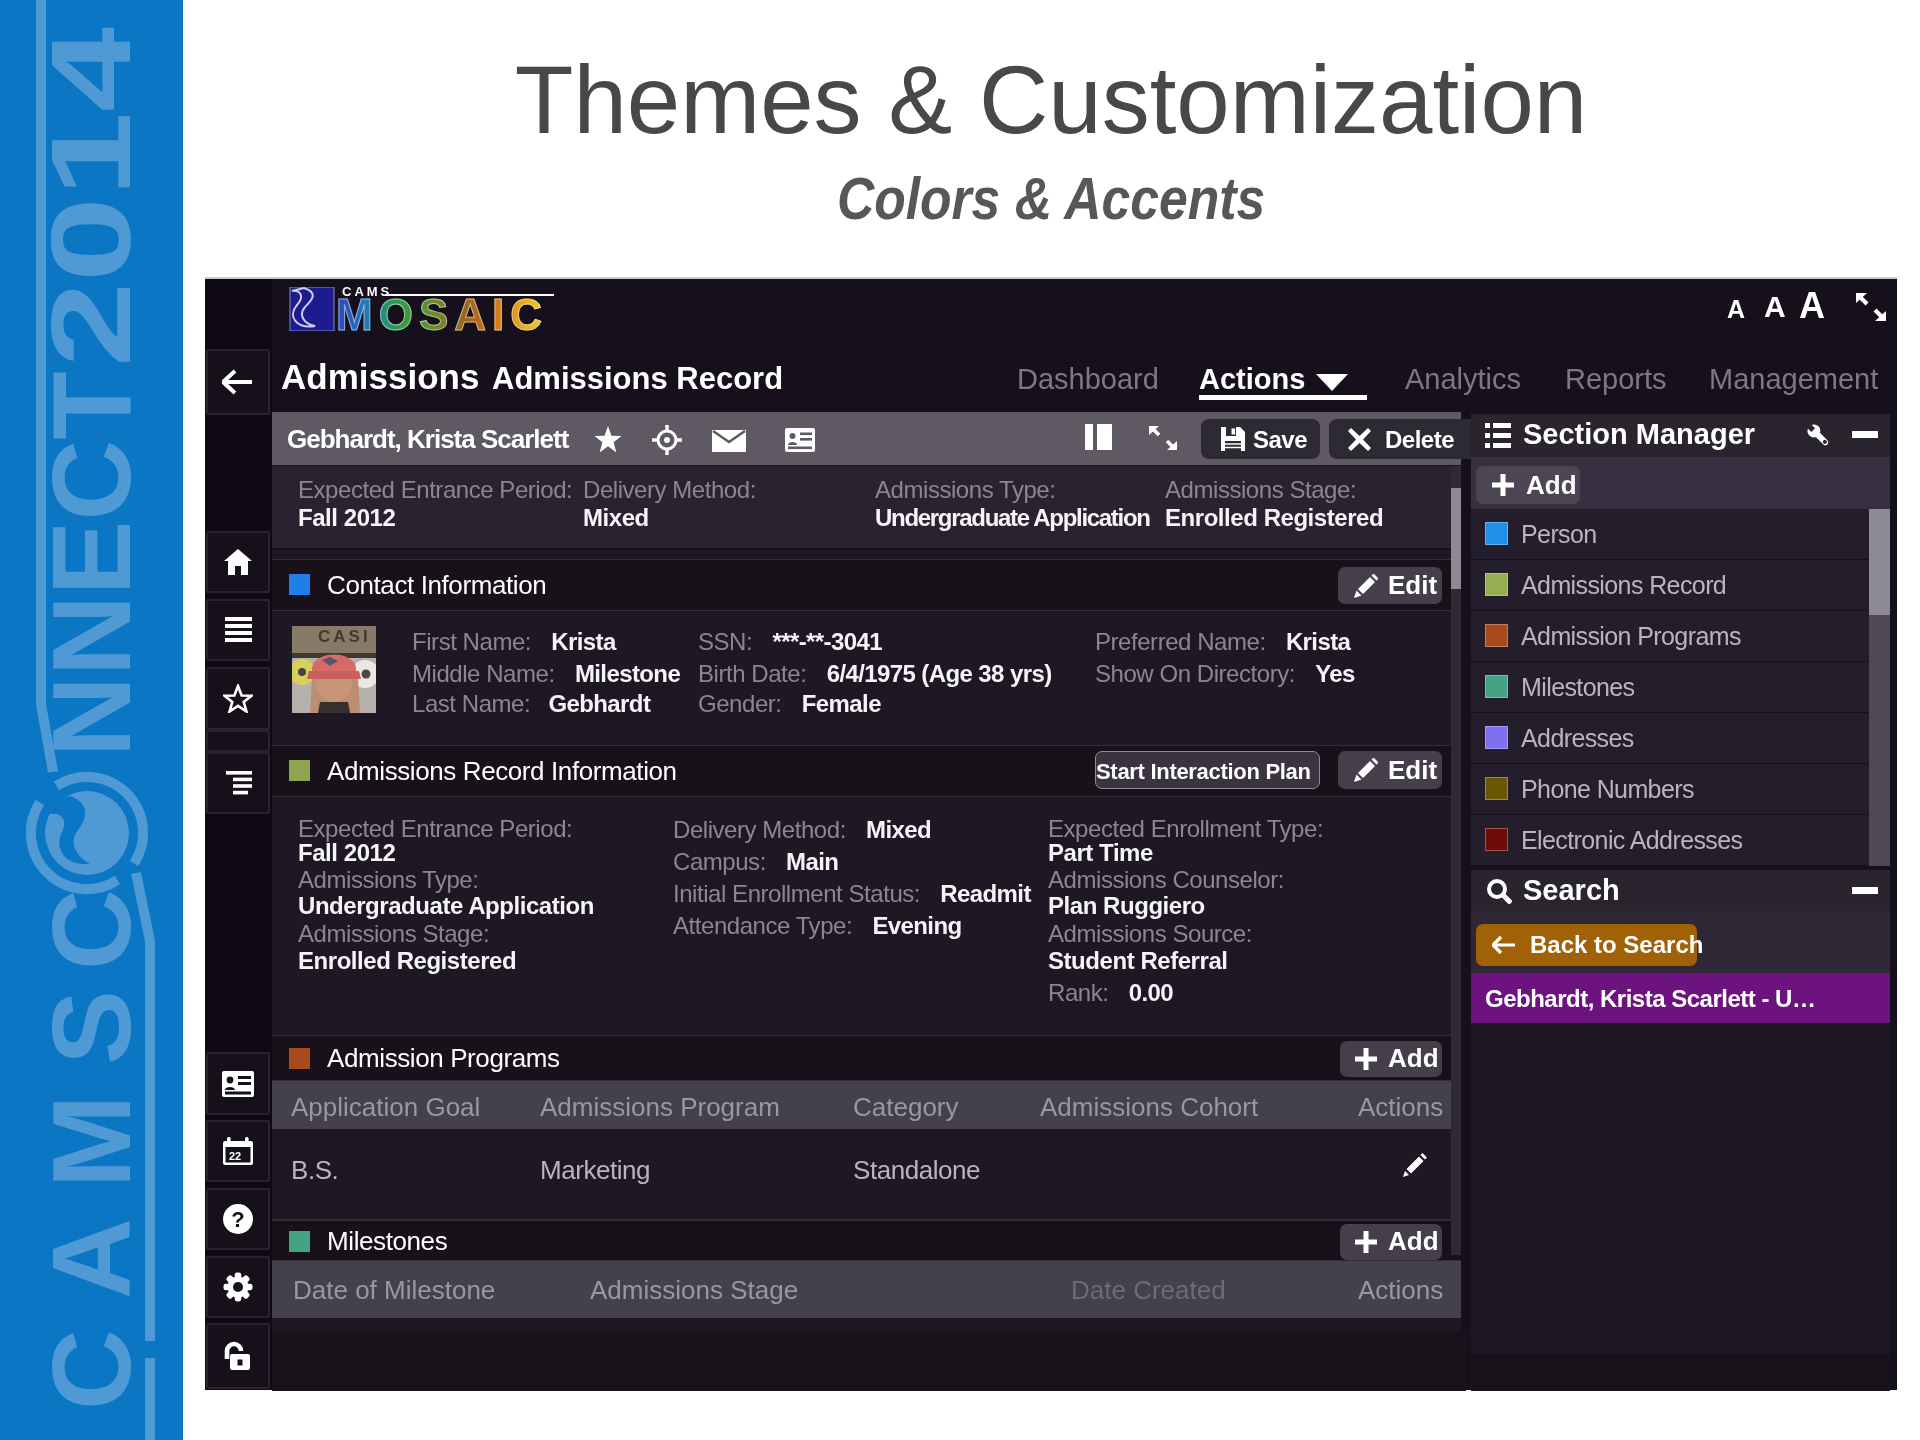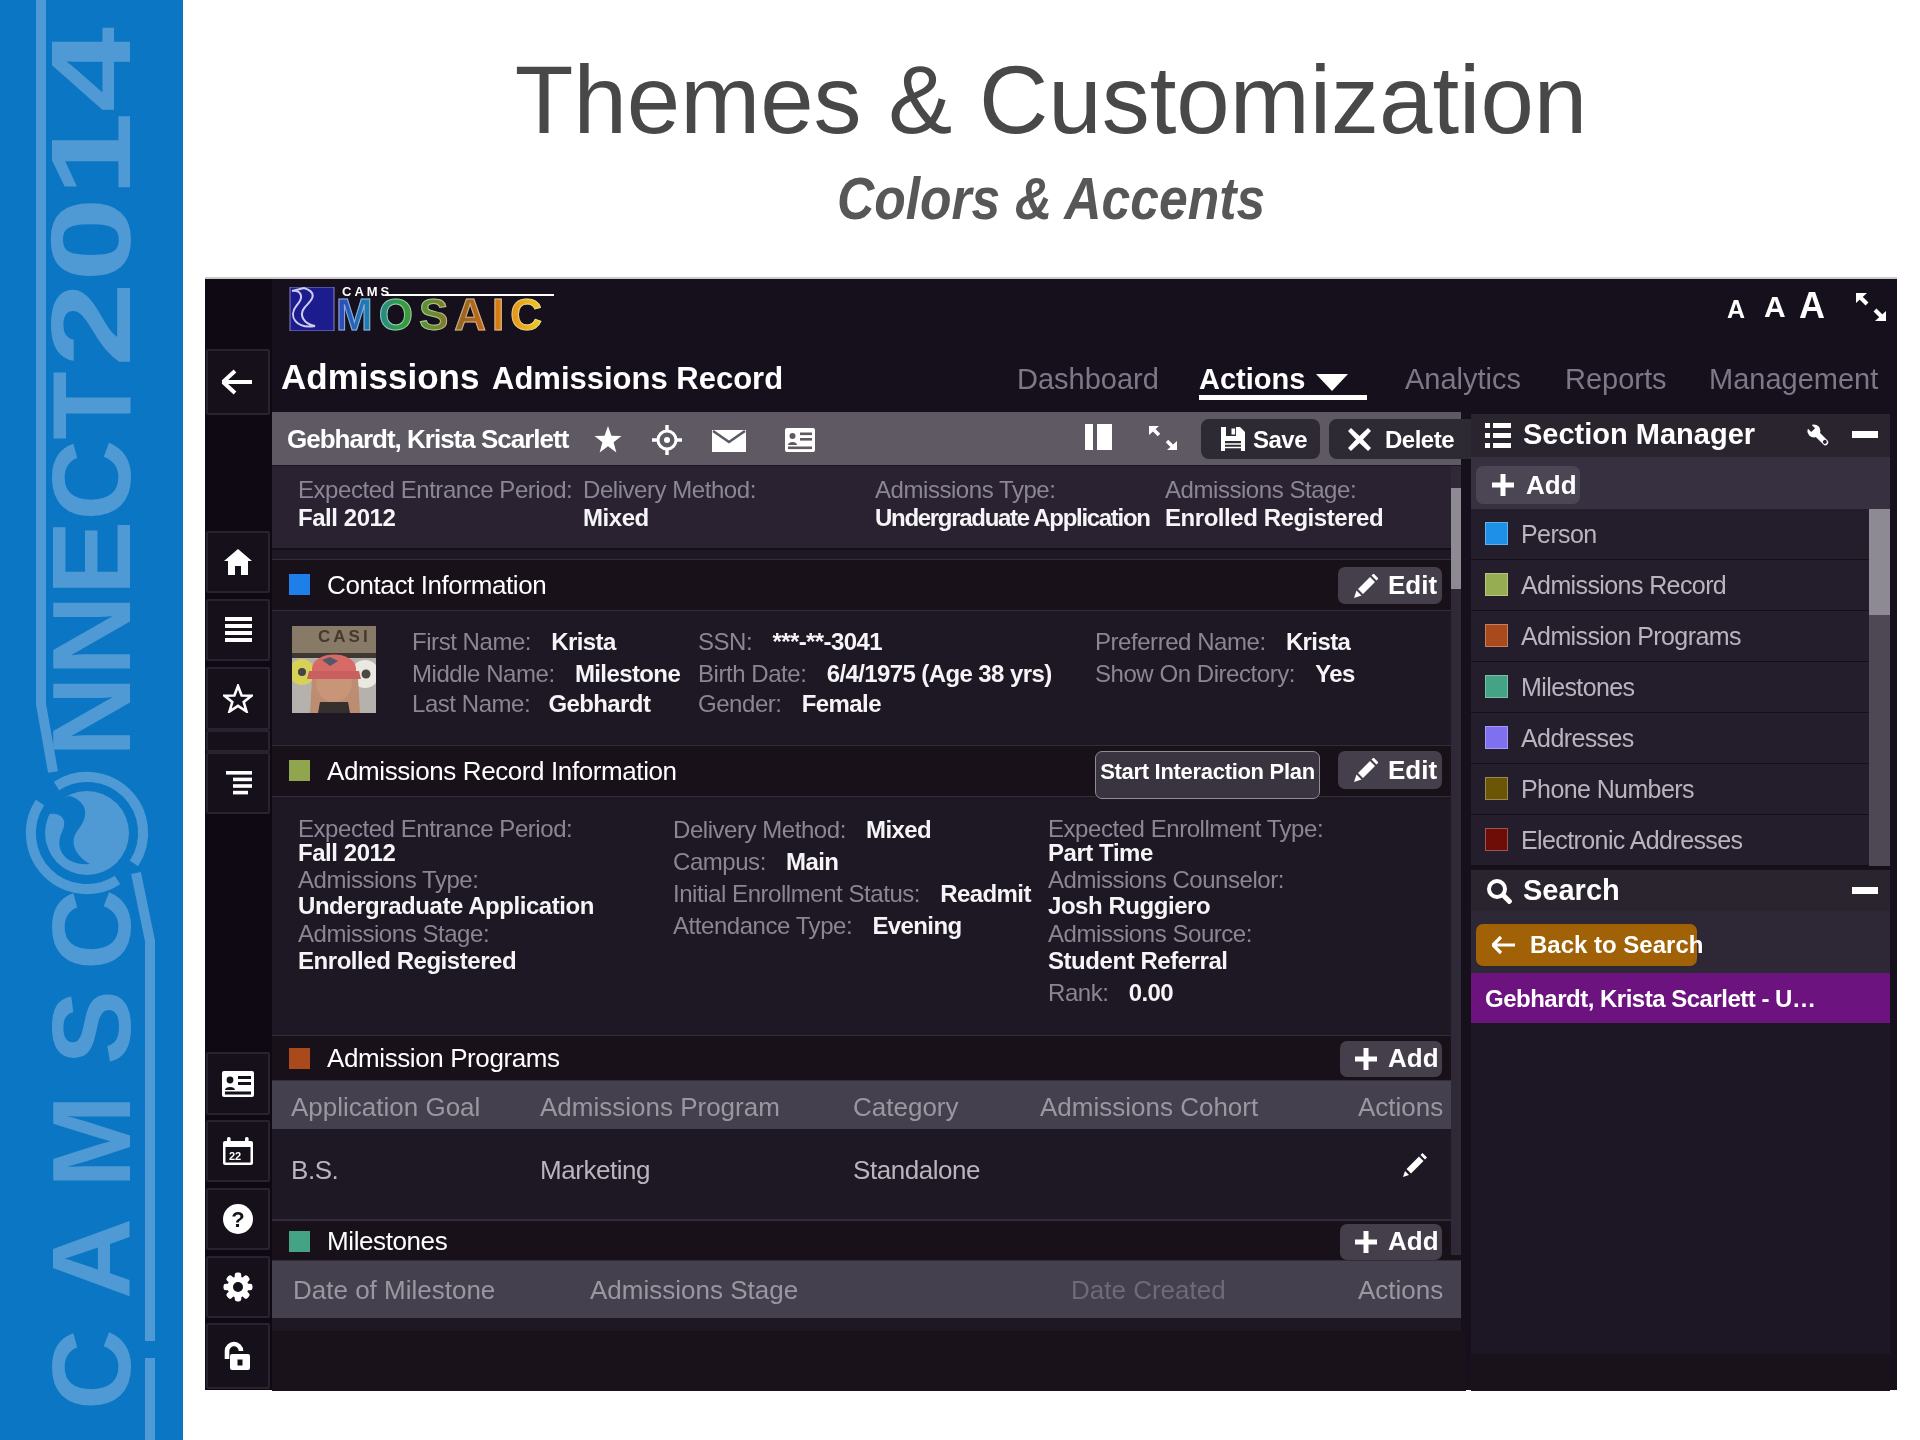--- a/index.html
+++ b/index.html
@@ -292,21 +292,21 @@
   <div class="f lbl" style="left:493px;top:349px">SSN: <span class="val" style="margin-left:14px">***-**-3041</span></div>
   <div class="f lbl" style="left:493px;top:381px">Birth Date: <span class="val" style="margin-left:14px">6/4/1975 (Age 38 yrs)</span></div>
   <div class="f lbl" style="left:493px;top:411px">Gender: <span class="val" style="margin-left:14px">Female</span></div>
   <div class="f lbl" style="left:890px;top:349px">Preferred Name: <span class="val" style="margin-left:14px">Krista</span></div>
   <div class="f lbl" style="left:890px;top:381px">Show On Directory: <span class="val" style="margin-left:14px">Yes</span></div>
 
   <div class="sechdr" style="top:466px;height:52px">
     <div class="sq" style="left:17px;top:14px;background:#8fa54e"></div>
     <div class="t" style="top:10px">Admissions Record Information</div>
   </div>
-  <div class="ebtn" style="left:890px;top:472px;width:225px;height:48px;background:#3a3441;border:1px solid #8f8b97;text-align:center;font-size:22px;letter-spacing:-0.3px;white-space:nowrap">
+  <div class="ebtn" style="left:890px;top:472px;width:225px;height:38px;background:#3a3441;border:1px solid #8f8b97;font-size:22px;letter-spacing:-0.3px;white-space:nowrap">
       <div style="margin-top:7px">Start Interaction Plan</div>
     </div>
   <div class="ebtn" style="left:1133px;top:472px;width:104px;height:38px">
     <svg class="abs" style="left:16px;top:7px" width="24" height="24" viewBox="0 0 24 24">
         <path d="M0,24 L2.5,16.5 L7.5,21.5 Z M4,15 L16,3 L21,8 L9,20 Z M17.5,1.5 L19.5,-0.5 L24.5,4.5 L22.5,6.5 Z" fill="#fff"></path>
       </svg>
     <div class="abs" style="left:50px;top:4px">Edit</div>
   </div>
   <div class="f lbl" style="left:93px;top:536px">Expected Entrance Period:</div>
   <div class="f val" style="left:93px;top:560px">Fall 2012</div>
@@ -314,21 +314,21 @@
   <div class="f val" style="left:93px;top:613px">Undergraduate Application</div>
   <div class="f lbl" style="left:93px;top:641px">Admissions Stage:</div>
   <div class="f val" style="left:93px;top:668px">Enrolled Registered</div>
   <div class="f lbl" style="left:468px;top:537px">Delivery Method: <span class="val" style="margin-left:14px">Mixed</span></div>
   <div class="f lbl" style="left:468px;top:569px">Campus: <span class="val" style="margin-left:14px">Main</span></div>
   <div class="f lbl" style="left:468px;top:601px">Initial Enrollment Status: <span class="val" style="margin-left:14px">Readmit</span></div>
   <div class="f lbl" style="left:468px;top:633px">Attendance Type: <span class="val" style="margin-left:14px">Evening</span></div>
   <div class="f lbl" style="left:843px;top:536px">Expected Enrollment Type:</div>
   <div class="f val" style="left:843px;top:560px">Part Time</div>
   <div class="f lbl" style="left:843px;top:587px">Admissions Counselor:</div>
-  <div class="f val" style="left:843px;top:613px">Josh Ruggiero</div>
+  <div class="f val" style="left:843px;top:613px">Plan Ruggiero</div>
   <div class="f lbl" style="left:843px;top:641px">Admissions Source:</div>
   <div class="f val" style="left:843px;top:668px">Student Referral</div>
   <div class="f lbl" style="left:843px;top:700px">Rank: <span class="val" style="margin-left:14px">0.00</span></div>
 
   <div class="sechdr" style="top:756px;height:46px">
     <div class="sq" style="left:17px;top:12px;background:#a84a1c"></div>
     <div class="t" style="top:7px">Admission Programs</div>
   </div>
   <div class="ebtn" style="left:1135px;top:762px;width:102px;height:36px">
     <svg class="abs" style="left:15px;top:7px" width="22" height="22" viewBox="0 0 22 22">

